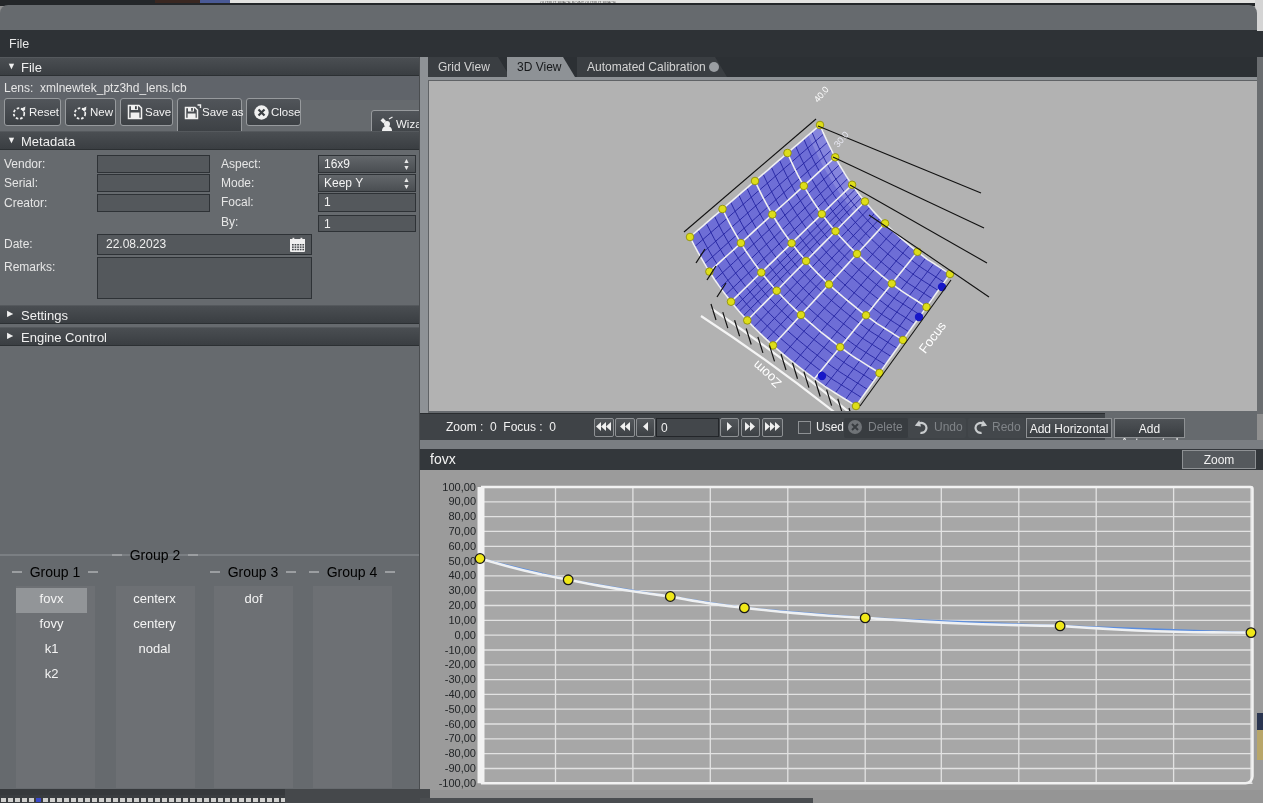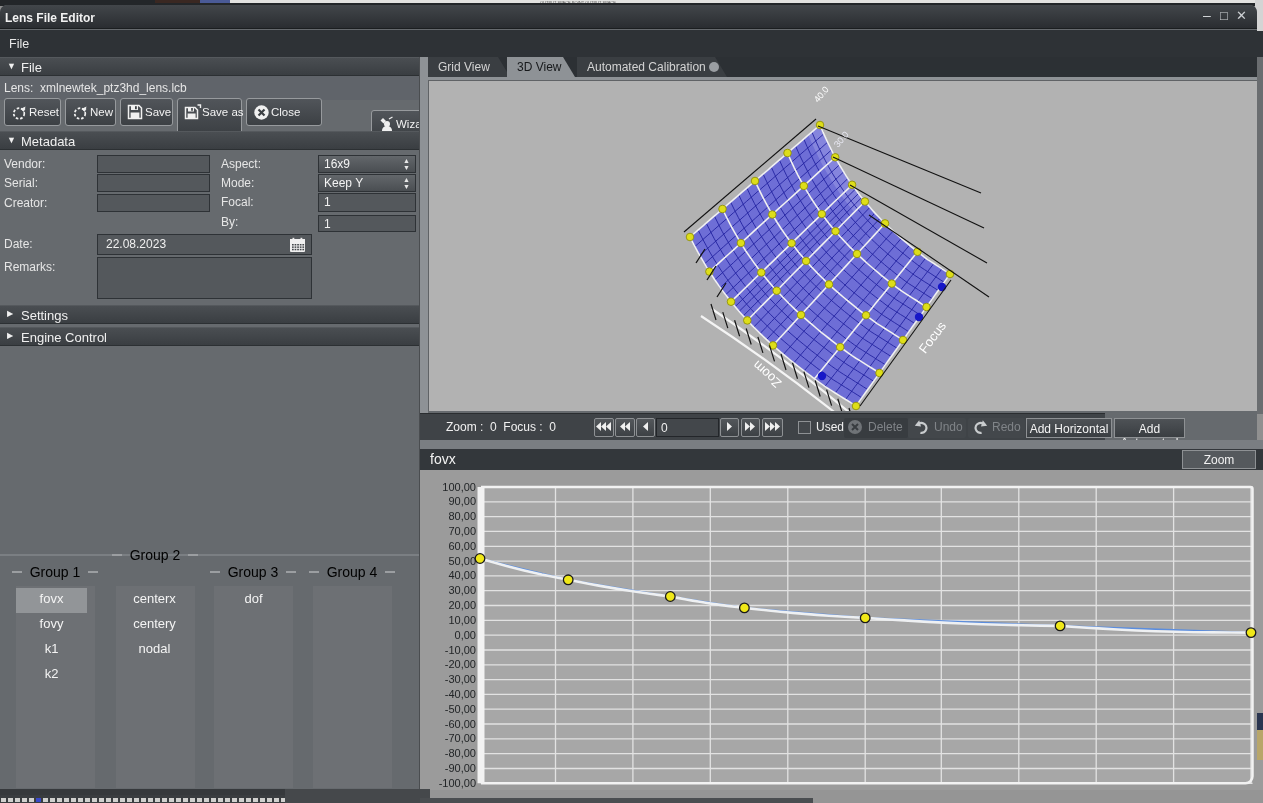--- a/index.html
+++ b/index.html
@@ -82,26 +82,20 @@
 <div id="bg-top" class="abs"></div>
 <div id="bg-top-light" class="abs"></div>
 <div id="bg-top-r1" class="abs"></div>
 <div id="bg-top-r2" class="abs"></div>
 <div class="abs" style="left:540px;top:0;width:160px;height:3px;overflow:hidden;font-size:4px;color:#555;font-family:'Liberation Sans',sans-serif;">OUTPUT SPACE POINT OUTPUT SPACE</div>
 <div class="abs" style="left:0;top:29px;width:1px;height:760px;background:#3f4246;"></div>
 <div class="abs" style="left:1255px;top:0;width:8px;height:31px;background:#d4d4d4;"></div>
 <div class="abs" style="left:1255px;top:31px;width:8px;height:26px;background:#2e3236;"></div>
 
 <div id="win" class="abs">
-  <div id="titlebar" class="abs">
-      <span class="t">Lens File Editor</span>
-    <span style="position:absolute;left:1203px;top:2px;color:#cfd2d5;font-size:14px;">–</span>
-    <span style="position:absolute;left:1220px;top:3px;color:#cfd2d5;font-size:13px;">□</span>
-    <span style="position:absolute;left:1236px;top:3px;color:#cfd2d5;font-size:13px;">✕</span>
-  </div>
   <div id="menubar" class="abs">
       <span class="m">File</span>
     </div>
 
   <div id="left" class="abs">
     <div class="sechdr" style="top:0px;">
         <span class="tri" style="font-size:9px">▼</span>
         <span class="txt">File</span>
       </div>
 <div style="position:absolute;left:0;top:19px;width:419px;height:24px;background:#60646a;"></div>
@@ -146,21 +140,21 @@
           <svg width="18" height="17" viewBox="0 0 18 17">
             <path d="M1.5 3.5 h9.5 l2.5 2.5 v8.5 h-12 Z" fill="none" stroke="#f0f0f0" stroke-width="1.5"></path>
             <rect x="4" y="3.5" width="6" height="4" fill="#f0f0f0"></rect>
             <rect x="7.2" y="4" width="1.6" height="2.8" fill="#3c4044"></rect>
             <rect x="3.6" y="9.5" width="8" height="5" fill="#f0f0f0"></rect>
             <path d="M13.5 1 h3 v3" fill="none" stroke="#f0f0f0" stroke-width="1.4"></path>
           </svg>
         </span>
         <span style="position:absolute;left:24px;top:7px;font-size:11.5px;">Save as</span>
       </div>
-<div class="btn" style="left:246px;top:41px;width:76px;height:28px;">
+<div class="btn" style="left:246px;top:41px;width:55px;height:28px;">
         <span style="position:absolute;left:6px;top:5px;">
           <svg width="17" height="17" viewBox="0 0 17 17">
             <circle cx="8.5" cy="8.5" r="7.2" fill="#f0f0f0"></circle>
             <path d="M5.5 5.5 L11.5 11.5 M11.5 5.5 L5.5 11.5" stroke="#3c4044" stroke-width="2.2"></path>
           </svg>
         </span>
         <span style="position:absolute;left:24px;top:7px;font-size:11.5px;">Close</span>
       </div>
 <div class="btn" style="left:325px;top:53px;width:52px;height:28px;margin-left:46px;">
         <span style="position:absolute;left:6px;top:5px;">

